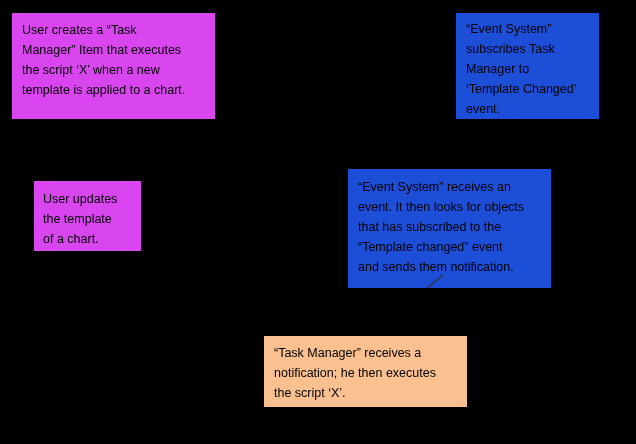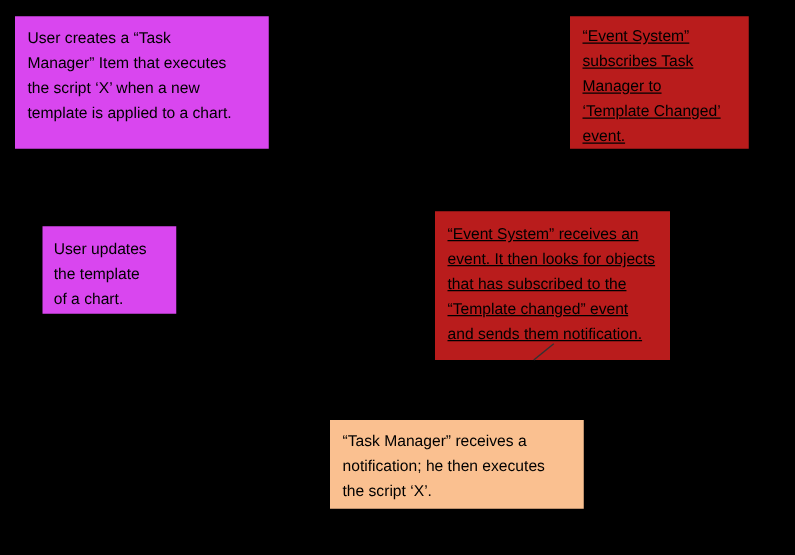--- a/index.html
+++ b/index.html
@@ -20,27 +20,27 @@
     box-sizing: border-box;
     color: #000000;
   }
   .note-text {
     white-space: pre;            
     font-size: 12.5px;
     line-height: 20px;
     color: #000000;
   }
   .fill-yellow { background: #d946ef; }
-  .fill-white  { background: #b91c1c; text-decoration: underline; }
+  .fill-white  { background: #1d4ed8; }
   .fill-orange { background: #FAC090; }
 
   .n1 { left: 12px;  top: 13px;  width: 203px; height: 106px; padding: 7px 6px 0 10px; }
   .n2 { left: 456px; top: 13px;  width: 143px; height: 106px; padding: 6px 4px 0 10px; }
   .n3 { left: 34px;  top: 181px; width: 107px; height: 70px;  padding: 8px 4px 0 9px;  }
-  .n4 { left: 348px; top: 169px; width: 188px; height: 119px; padding: 8px 5px 0 10px; }
+  .n4 { left: 348px; top: 169px; width: 203px; height: 119px; padding: 8px 5px 0 10px; }
   .n5 { left: 264px; top: 336px; width: 203px; height: 71px;  padding: 7px 5px 0 10px; }
 
   .tail-svg {
     position: absolute;
     left: 0;
     top: 0;
     width: 636px;
     height: 444px;
     pointer-events: none;
   }

